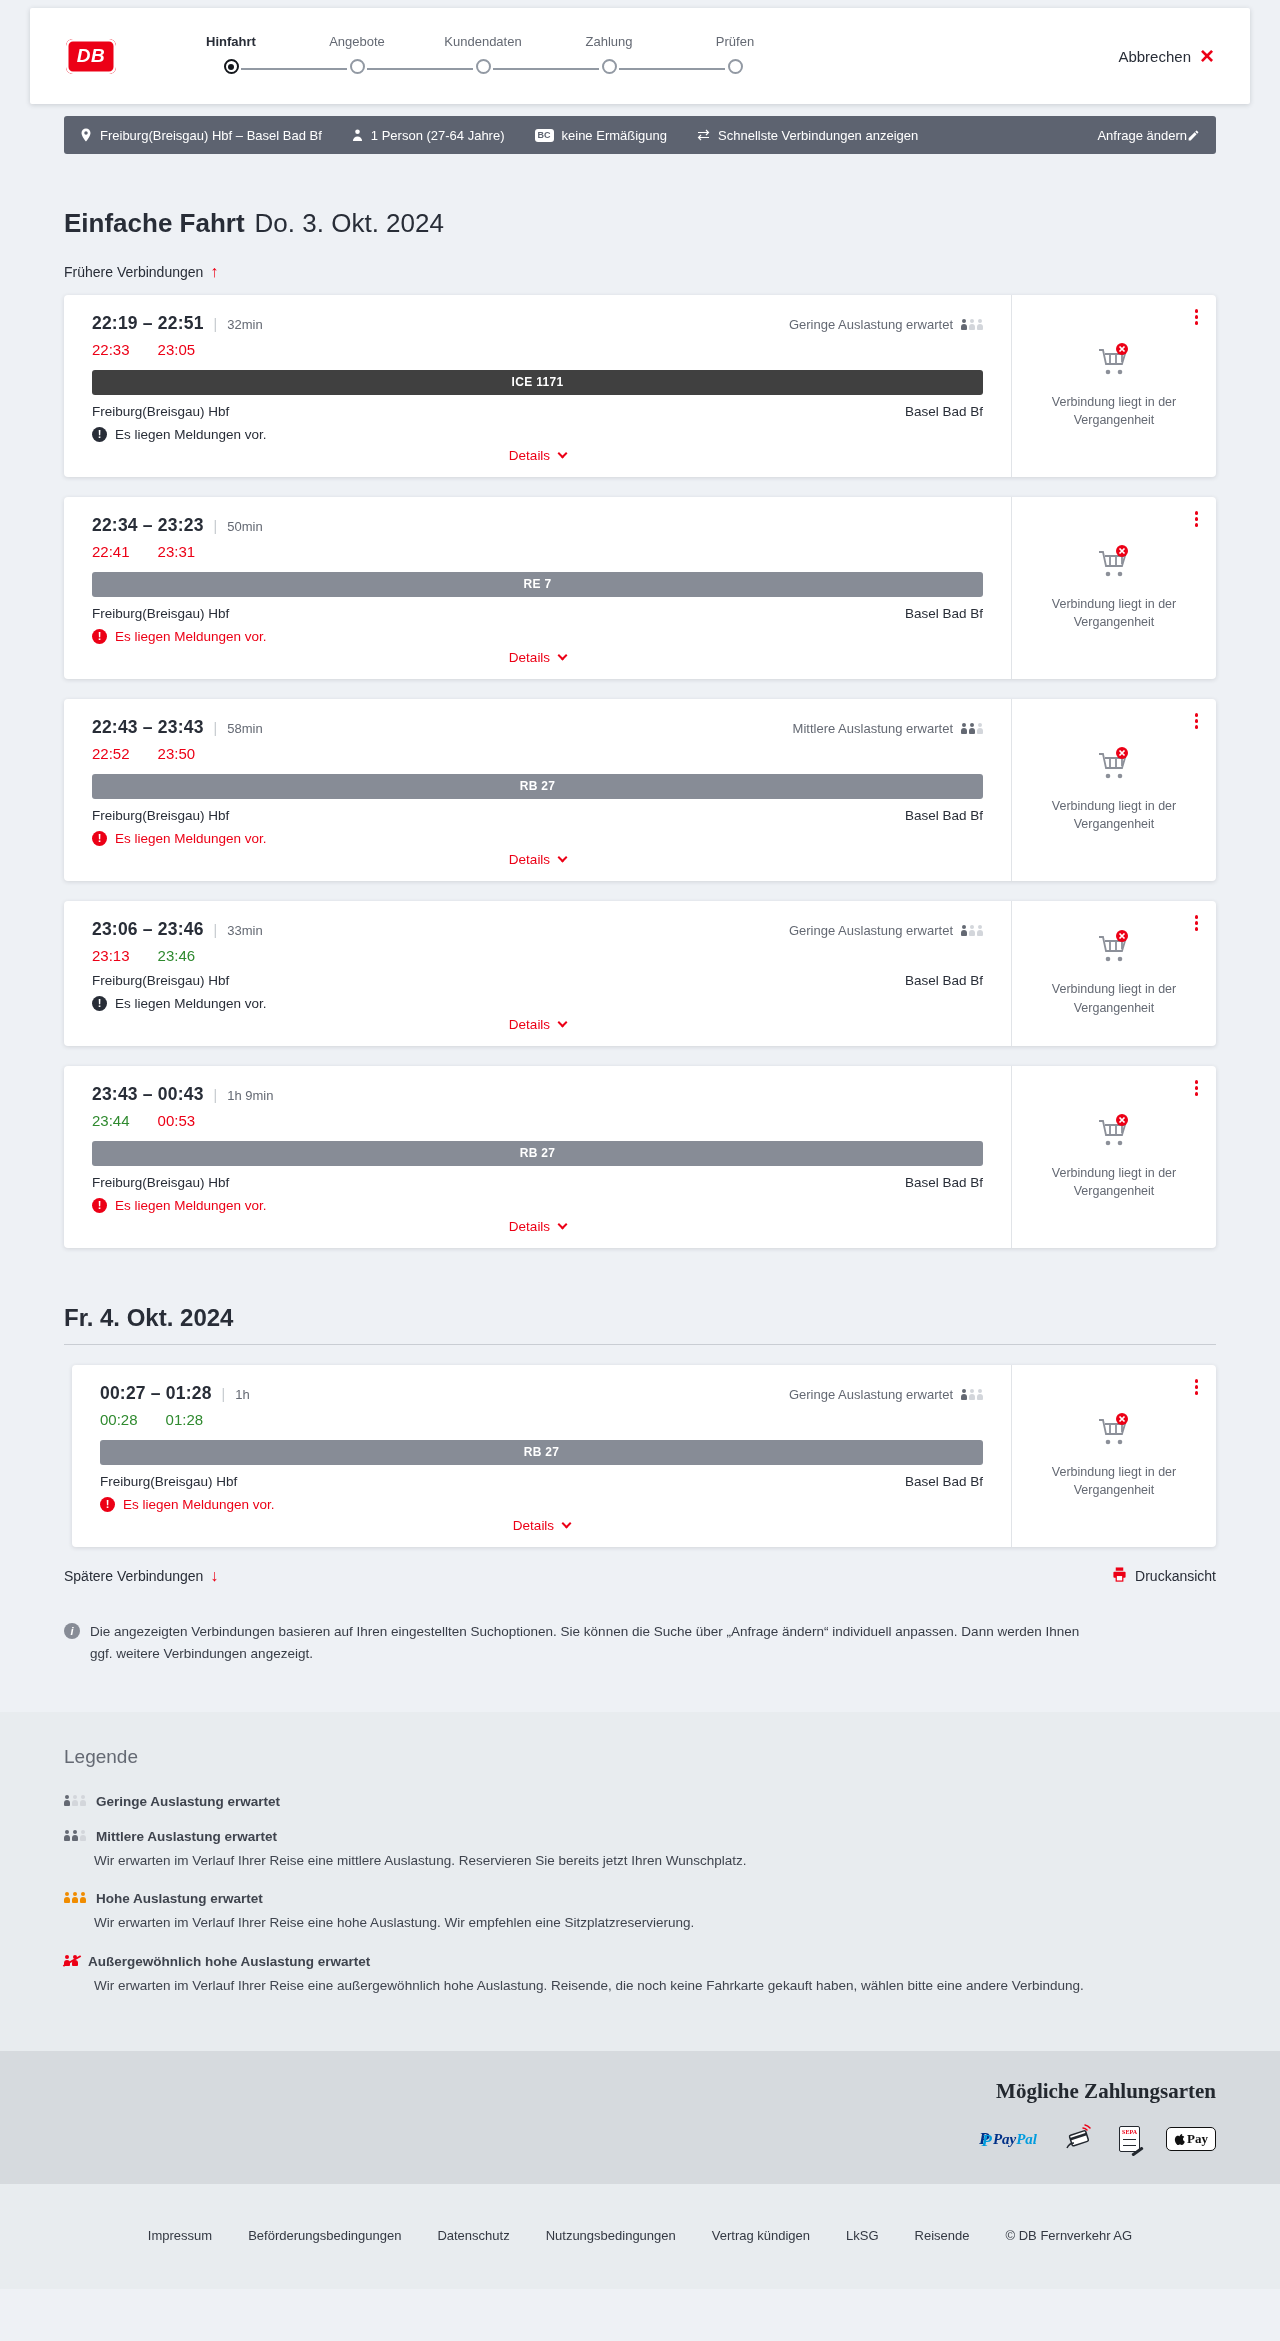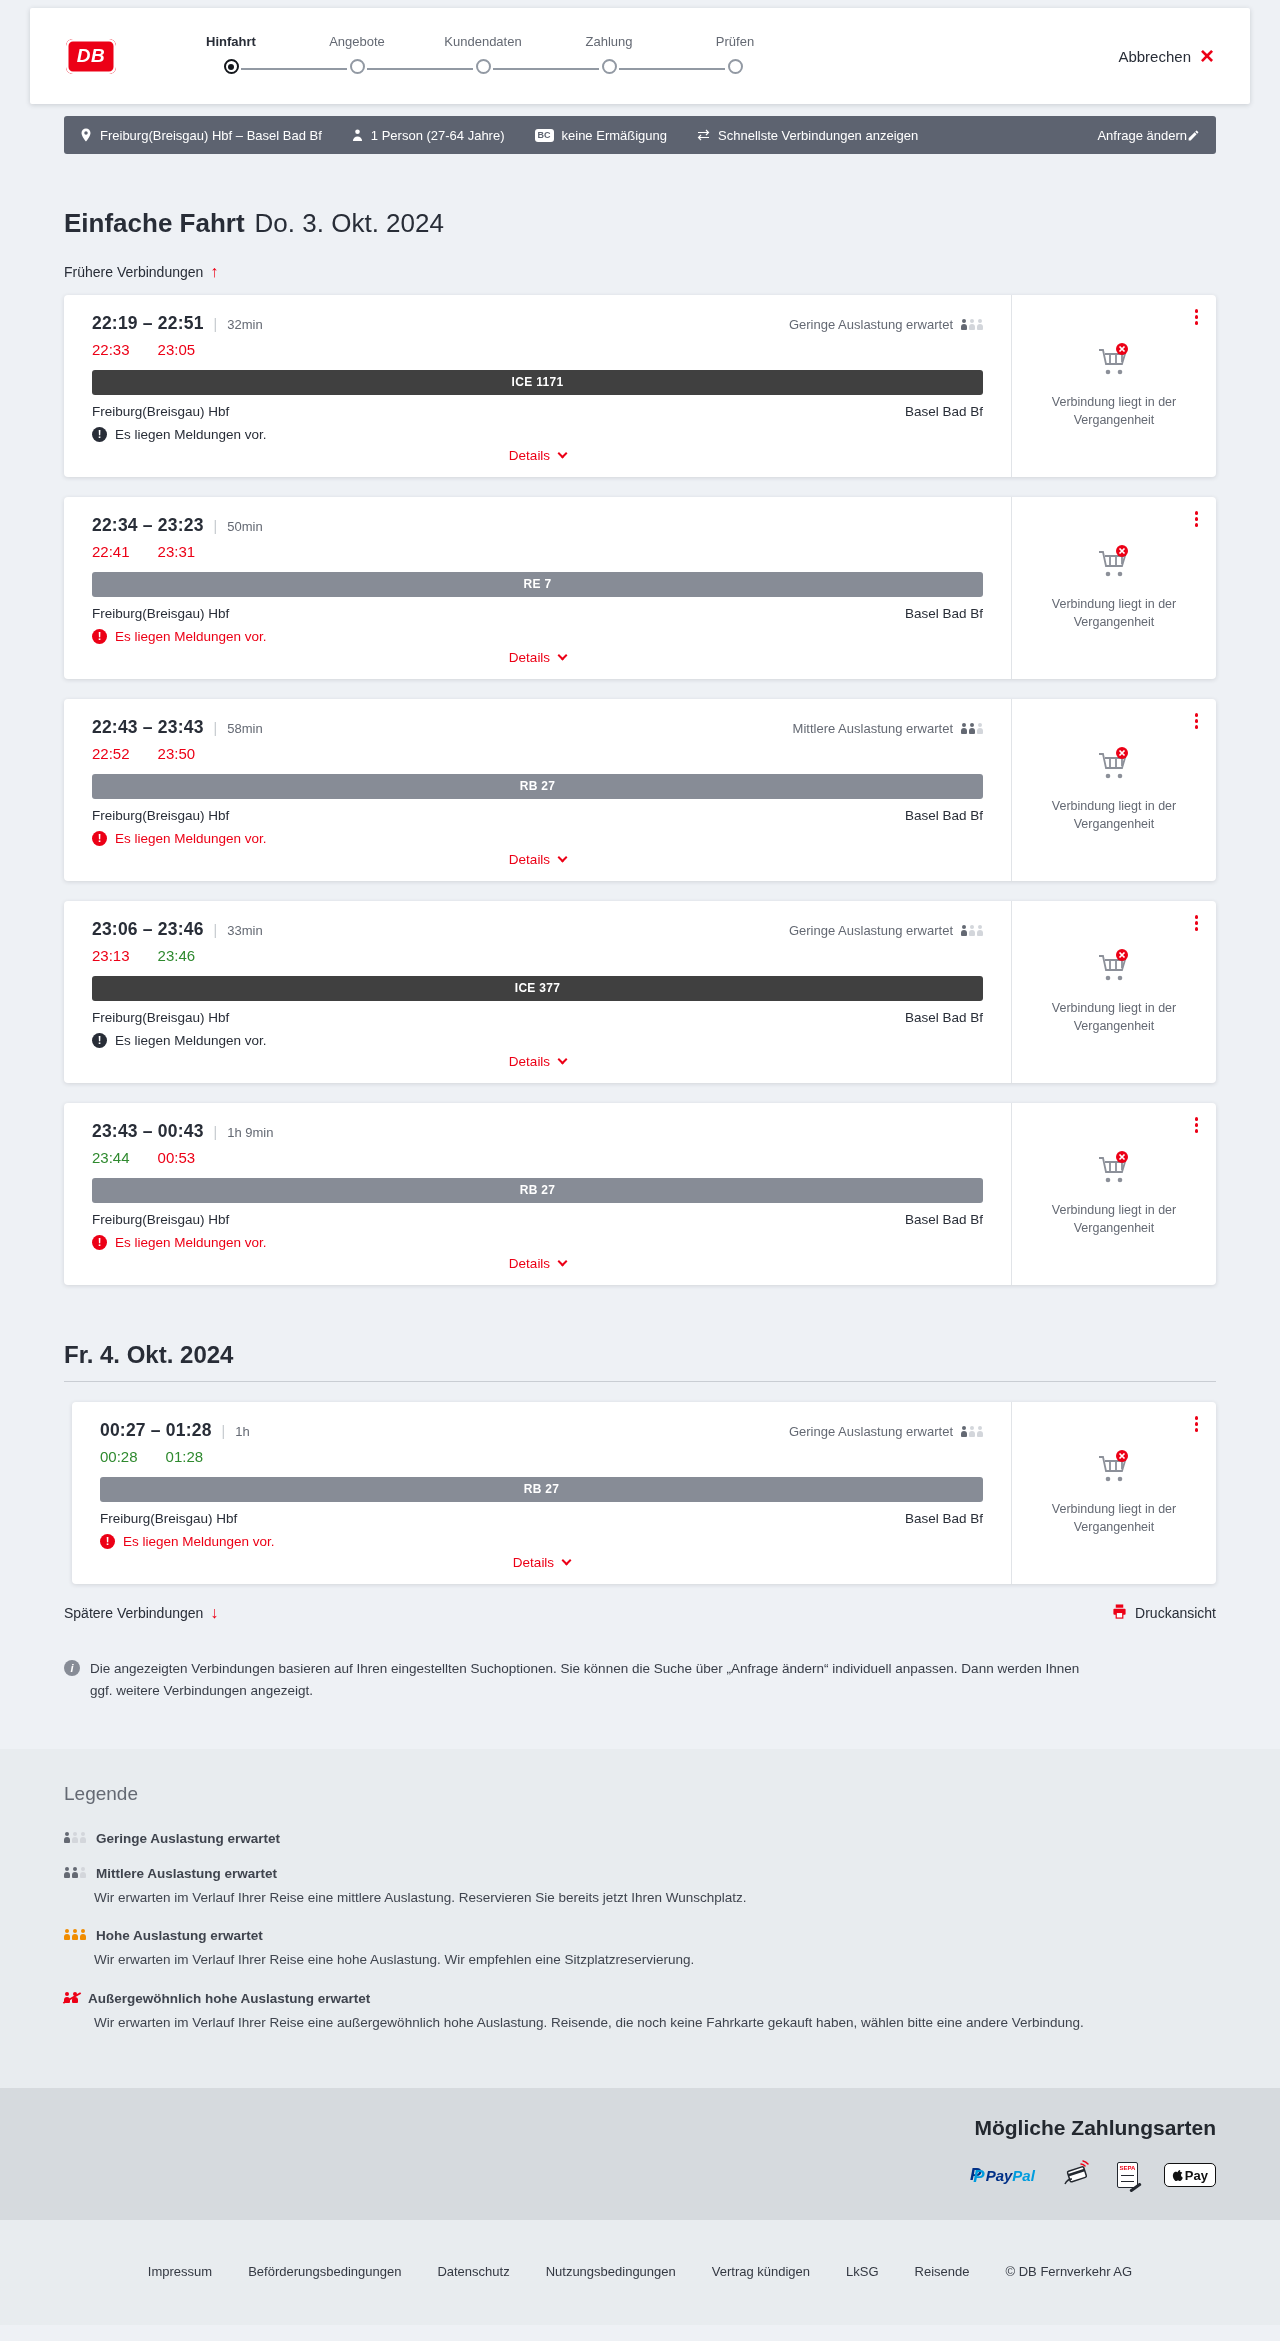--- a/index.html
+++ b/index.html
@@ -136,21 +136,21 @@
 
   
   .legend-section { background: #e8ecef; padding: 34px 0 34px; }
   .legend-title { font-size: 19px; font-weight: 400; color: #646973; margin-bottom: 26px; }
   .legend-item { margin-bottom: 20px; }
   .legend-label { display: flex; align-items: center; gap: 10px; font-size: 13.5px; font-weight: 700; color: #3f444e; }
   .legend-desc { margin: 7px 0 0 30px; font-size: 13.5px; color: #3f444e; line-height: 1.55; max-width: 1020px; }
 
   
   .payment-section { background: #d6dade; padding: 28px 0 30px; }
-  .payment-inner { display: flex; flex-direction: column; align-items: flex-end; }
+  .payment-inner { display: flex; flex-direction: column; align-items: flex-end; font-family: Liberation Serif, serif; }
   .payment-title { font-size: 21px; font-weight: 800; color: #23282f; }
   .payment-methods { margin-top: 20px; display: flex; align-items: center; gap: 26px; }
   .pp-logo { display: flex; align-items: center; font-style: italic; font-weight: 800; font-size: 15px; }
   .pp-p1 { color: #003087; font-size: 17px; }
   .pp-p2 { color: #009cde; font-size: 17px; margin-left: -10px; position: relative; top: 1.5px; left: 2px; }
   .pp-t1 { color: #003087; margin-left: 3px; }
   .pp-t2 { color: #009cde; }
   .applepay {
     background: #fff; border: 1.5px solid #111; border-radius: 5px; height: 24px; padding: 0 7px;
     display: flex; align-items: center; gap: 2px; font-size: 13px; font-weight: 700; color: #111;
@@ -456,21 +456,20 @@
                   <span class="p-head"></span>
                   <span class="p-body"></span>
                 </span>
               </span>
             </span>
       </div>
       <div class="row2">
         <span class="delay">23:13</span>
         <span class="ontime">23:46</span>
       </div>
-      <div class="train-band ice">ICE 377</div>
       <div class="stations">
         <span>Freiburg(Breisgau) Hbf</span>
         <span>Basel Bad Bf</span>
       </div>
       <div class="message alert-dark">
         <span class="excl">!</span>
         <span class="msg-text">Es liegen Meldungen vor.</span>
       </div>
       <div class="details-btn">
         <span>Details</span><span class="chev"></span>

